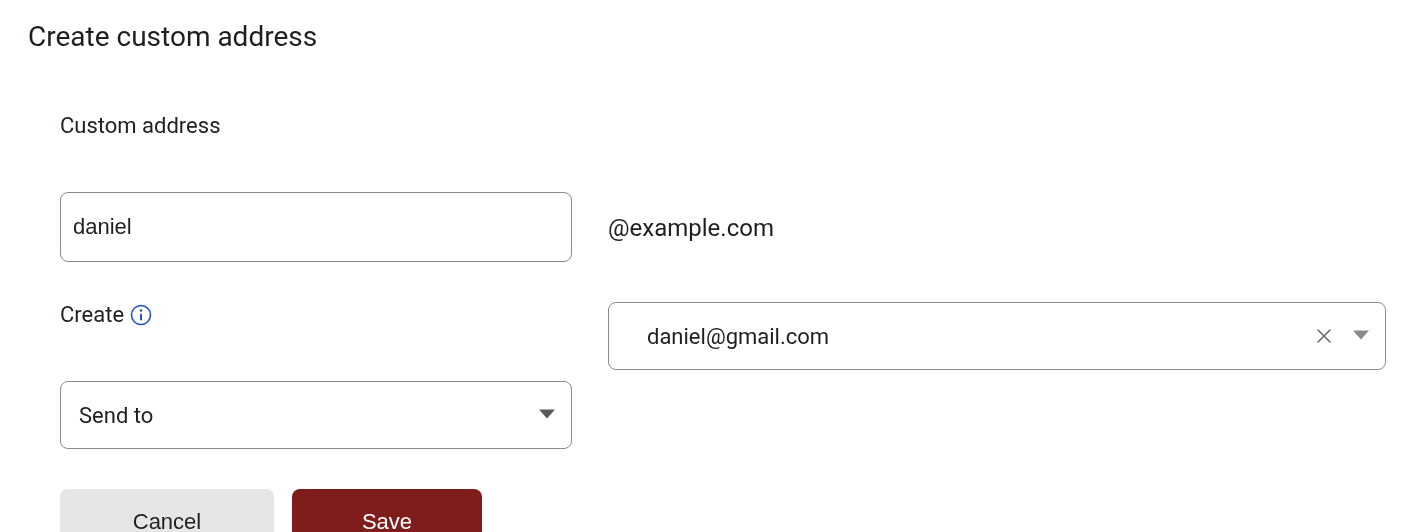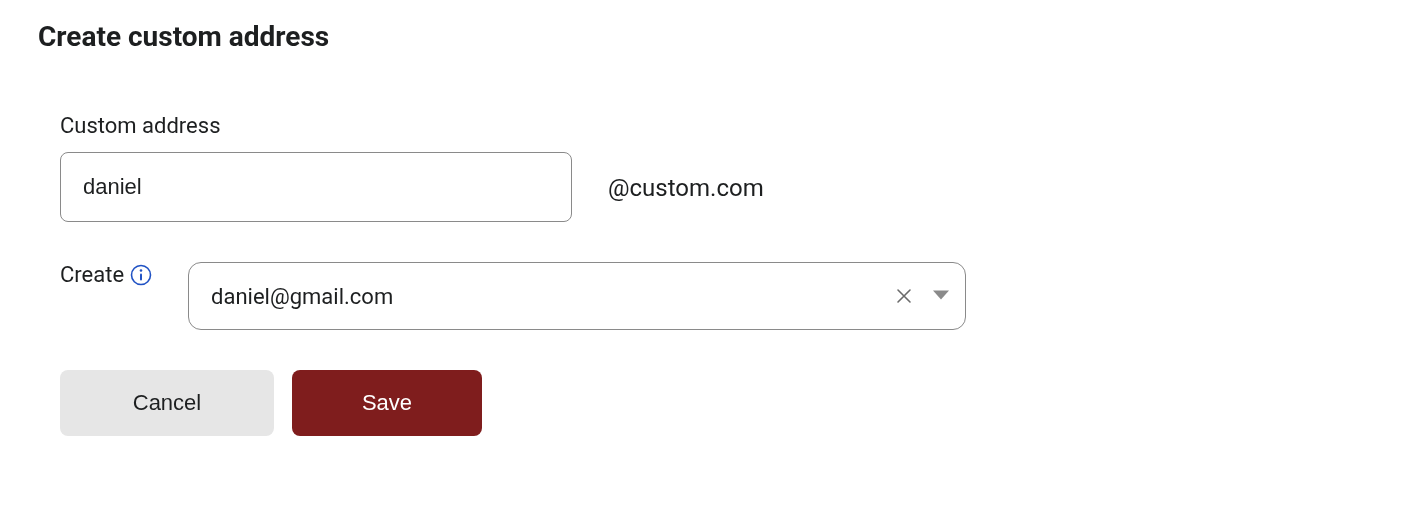--- a/index.html
+++ b/index.html
@@ -9,51 +9,51 @@
     }
     body {
       font-family: -apple-system, BlinkMacSystemFont, "Segoe UI", Roboto, Helvetica, Arial, sans-serif;
       background: #ffffff;
       color: #1d1f20;
       padding: 20px 28px;
       width: 1424px;
     }
     .page-title {
       font-size: 28px;
-      font-weight: 700;
+      font-weight: 400;
       margin-bottom: 60px;
-      margin-left: 10px;
     }
     .form-area {
       padding-left: 32px;
     }
     .row {
       display: flex;
       gap: 36px;
       margin-bottom: 40px;
     }
     .field {
       display: flex;
       flex-direction: column;
+      gap: 40px;
     }
     .field-label {
       font-size: 22px;
       color: #1d1f20;
       margin-bottom: 14px;
       display: flex;
       align-items: center;
       gap: 6px;
     }
     .text-input {
       width: 512px;
       height: 70px;
       border: 1.5px solid #8a8a8a;
       border-radius: 8px;
       font-size: 22px;
-      padding: 0 22px;
+      padding: 0 12px;
       color: #1d1f20;
       background: #ffffff;
     }
     .domain-suffix {
       display: flex;
       align-items: flex-end;
       padding-bottom: 20px;
       font-size: 24px;
       color: #1d1f20;
     }
@@ -83,23 +83,23 @@
     }
     .dest-wrap {
       position: relative;
       width: 778px;
       height: 68px;
     }
     .dest-input {
       width: 100%;
       height: 100%;
       border: 1.5px solid #8a8a8a;
-      border-radius: 13px;
-      font-size: 22px;
-      padding: 0 90px 0 22px;
+      border-radius: 8px;
+      font-size: 22px;
+      padding: 0 90px 0 38px;
       background: #ffffff;
       display: flex;
       align-items: center;
       cursor: pointer;
     }
     .dest-clear {
       position: absolute;
       right: 54px;
       top: 50%;
       transform: translateY(-50%);
@@ -151,35 +151,43 @@
 
 <h1 class="page-title">Create custom address</h1>
 
 <div class="form-area">
 
   <div class="row">
     <div class="field">
       <label class="field-label">Custom address</label>
       <input type="text" class="text-input" value="daniel" style="">
     </div>
-    <div class="domain-suffix">@custom.com</div>
+    <div class="domain-suffix">@example.com</div>
   </div>
 
   <div class="row">
     <div class="field">
       <label class="field-label">
         <span>Create</span>
         <span class="info-icon">
           <svg width="22" height="22" viewBox="0 0 22 22" fill="none">
             <circle cx="11" cy="11" r="9.5" stroke="#2052c4" stroke-width="1.6"></circle>
             <circle cx="11" cy="6.5" r="1.3" fill="#2052c4"></circle>
             <rect x="10" y="9.5" width="2" height="7" rx="1" fill="#2052c4"></rect>
           </svg>
         </span>
       </label>
+      <div class="select-wrap">
+        <div class="select-input">Send to</div>
+        <span class="select-arrow">
+          <svg width="18" height="12" viewBox="0 0 18 12">
+            <path d="M1 1 L9 10 L17 1 Z" fill="#5a5a5a"></path>
+          </svg>
+        </span>
+      </div>
     </div>
 
     <div class="field">
       <div class="dest-wrap">
         <div class="dest-input">daniel@gmail.com</div>
         <span class="dest-clear">
           <svg width="16" height="16" viewBox="0 0 16 16">
             <path d="M2 2 L14 14 M14 2 L2 14" stroke="#6b6b6b" stroke-width="1.6" stroke-linecap="round"></path>
           </svg>
         </span>

